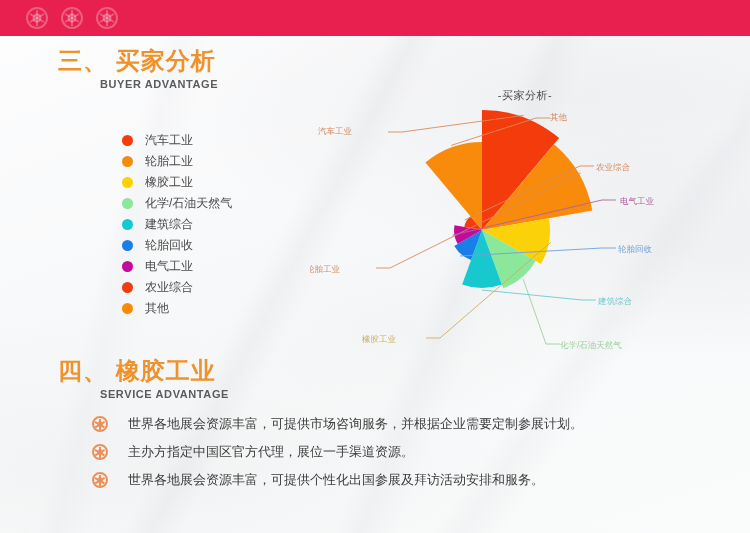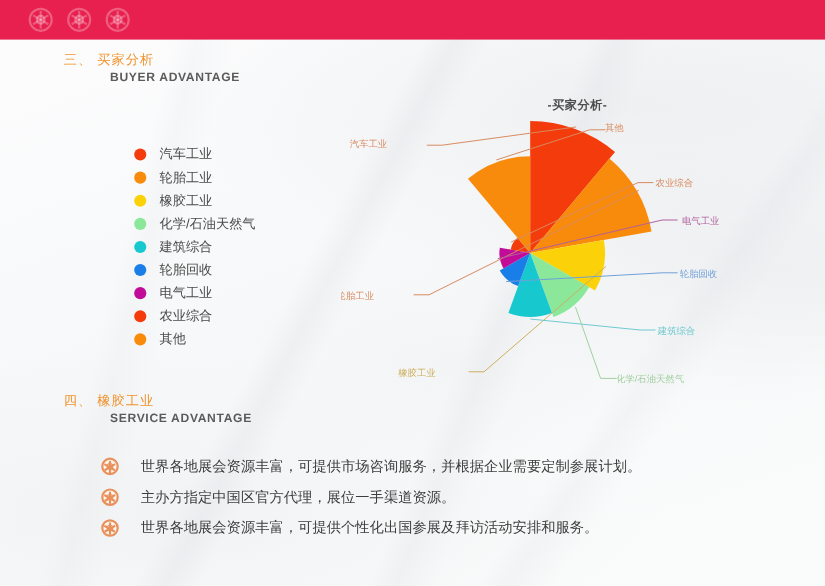--- a/index.html
+++ b/index.html
@@ -73,22 +73,22 @@
     position: absolute;
     left: 50%; top: 50%;
     width: 2px; height: 16px;
     margin-left: -1px; margin-top: -8px;
     background: rgba(255,255,255,0.26);
   }
 
   
   .section-head { position: absolute; }
   .sec-cn {
-    font-size: 12px;
-    font-weight: normal;
+    font-size: 24px;
+    font-weight: bold;
     color: #f0922b;
     letter-spacing: 1px;
     line-height: 1.1;
     white-space: nowrap;
   }
   .sec-en {
     font-size: 11px;
     font-weight: bold;
     color: #5b5b5b;
     letter-spacing: 0.6px;
@@ -127,21 +127,21 @@
     left: 310px; top: 88px;
     width: 430px; height: 270px;
   }
   .chart-title {
     position: absolute;
     left: 0; top: 0;
     width: 430px;
     text-align: center;
     font-size: 11px;
     color: #4d4d4d;
-    font-weight: bold;
+    font-weight: normal;
     letter-spacing: 0.5px;
   }
   .chart-svg { position: absolute; left: 0; top: 0; }
 
   
   .bullets {
     position: absolute;
     left: 92px; top: 410px;
   }
   .bullet-row {

